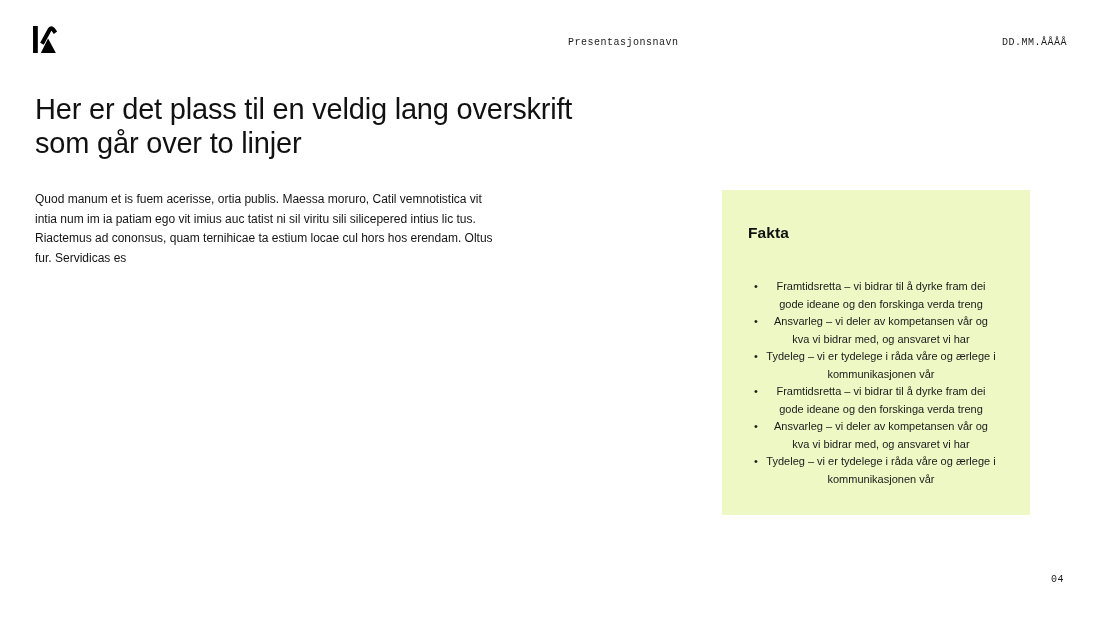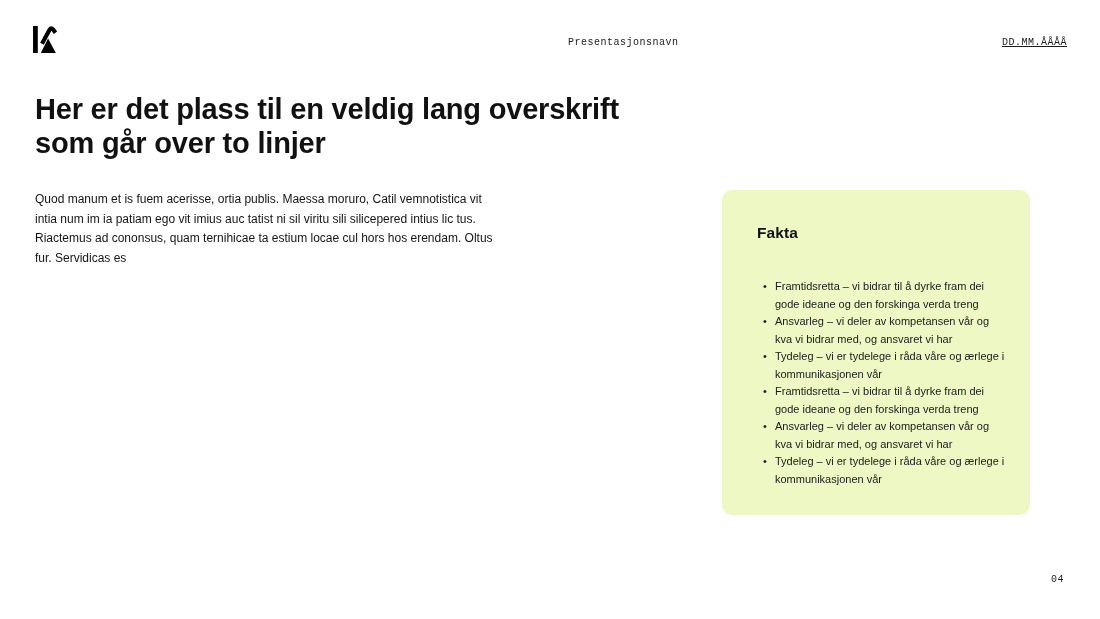--- a/index.html
+++ b/index.html
@@ -31,30 +31,29 @@
   .presentation-name {
     position: absolute;
     left: 568px;
     top: 37px;
   }
   .date-placeholder {
     position: absolute;
     right: 33px;
     top: 37px;
     text-align: center;
-    text-decoration: underline;
   }
   
   .heading {
     position: absolute;
     left: 35px;
     top: 92px;
     font-size: 29px;
     line-height: 34px;
-    font-weight: 700;
+    font-weight: 400;
     letter-spacing: -0.2px;
     color: #111111;
   }
   
   .body-text {
     position: absolute;
     left: 35px;
     top: 190px;
     width: 465px;
     font-size: 12px;
@@ -62,37 +61,38 @@
     color: #141414;
   }
   
   .fakta-card {
     position: absolute;
     left: 722px;
     top: 190px;
     width: 308px;
     height: 325px;
     background: #edf8c4;
-    border-radius: 10px;
-    padding: 34px 20px 0 35px;
+    border-radius: 0;
+    padding: 34px 20px 0 26px;
   }
   .fakta-title {
     font-size: 15.5px;
     font-weight: 700;
     letter-spacing: 0.1px;
     color: #111111;
   }
   .fakta-list {
     margin-top: 36px;
     margin-left: 6px;
     list-style: none;
     font-size: 11px;
     line-height: 17.5px;
     color: #1a1a1a;
     width: 242px;
+    text-align: center;
   }
   .fakta-list li {
     position: relative;
     padding-left: 12px;
   }
   .fakta-list li::before {
     content: "\2022";
     position: absolute;
     left: 0;
     top: 0;

